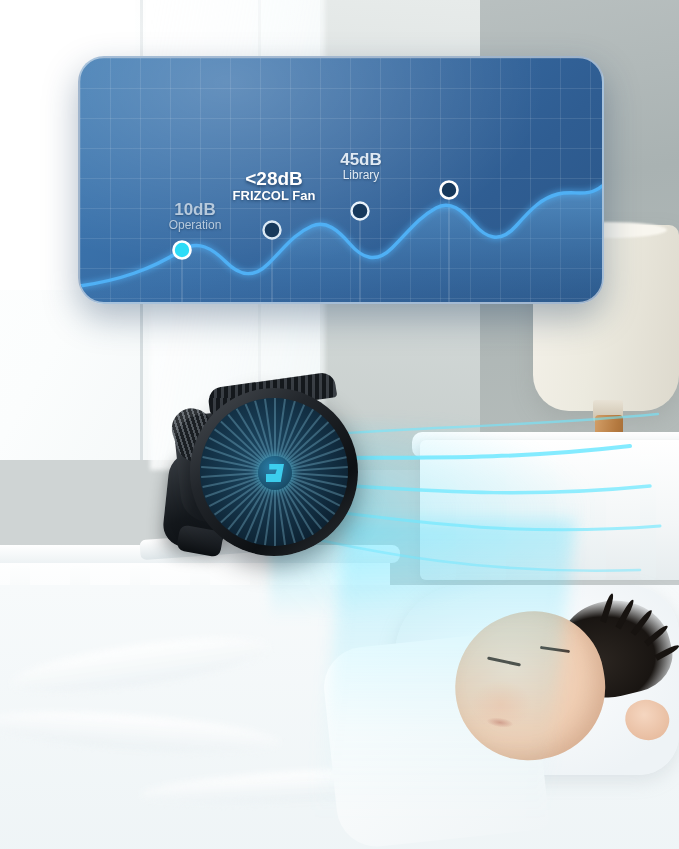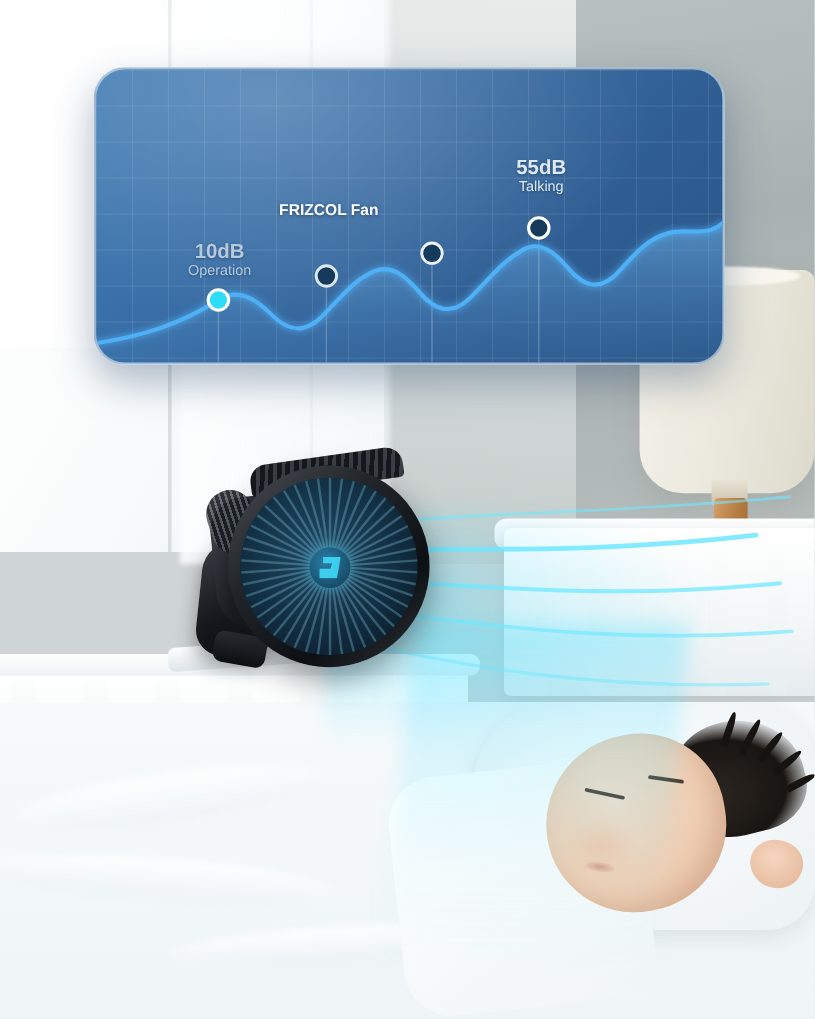--- a/index.html
+++ b/index.html
@@ -421,29 +421,30 @@
                C206,188 214,176 232,168 C246,162 258,172 270,186 C282,200 296,206 312,190
                C330,172 338,160 356,150 C370,142 382,152 394,166 C406,180 420,186 436,168
                C452,150 462,140 478,136 C494,132 508,140 522,128" fill="none" stroke="#4fb0f5" stroke-width="3.4" stroke-linecap="round" filter="url(#glowLine)"></path>
 
       <circle cx="102" cy="192" r="8.5" fill="#2ddcf7" stroke="#ffffff" stroke-width="2.6"></circle>
       <circle cx="192" cy="172" r="8.5" fill="#17395c" stroke="#dbe9f5" stroke-width="2.4"></circle>
       <circle cx="280" cy="153" r="8.5" fill="#17395c" stroke="#eaf3fb" stroke-width="2.4"></circle>
       <circle cx="369" cy="132" r="8.5" fill="#17395c" stroke="#ffffff" stroke-width="2.6"></circle>
     </svg>
 
-    <div class="pt-label lbl-dim" style="left:56px;top:142px;width:94px;">
+    <div class="pt-label lbl-dim" style="left:68px;top:142px;width:94px;">
       <span class="pt-val">10dB</span>
       <span class="pt-sub">Operation</span>
     </div>
 
     <div class="pt-label lbl-hi" style="left:138px;top:110px;width:112px;">
+      <span class="pt-val">&lt;28dB</span>
       <span class="pt-sub">FRIZCOL Fan</span>
     </div>
 
-
-    <div class="pt-label lbl-mid" style="left:328px;top:72px;width:86px;">
-      <span class="pt-val">55dB</span>
-      <span class="pt-sub">Talking</span>
-    </div>
+    <div class="pt-label lbl-mid" style="left:238px;top:92px;width:86px;">
+      <span class="pt-val">45dB</span>
+      <span class="pt-sub">Library</span>
+    </div>
+
   </div>
 
 </div>
 
 </body></html>

